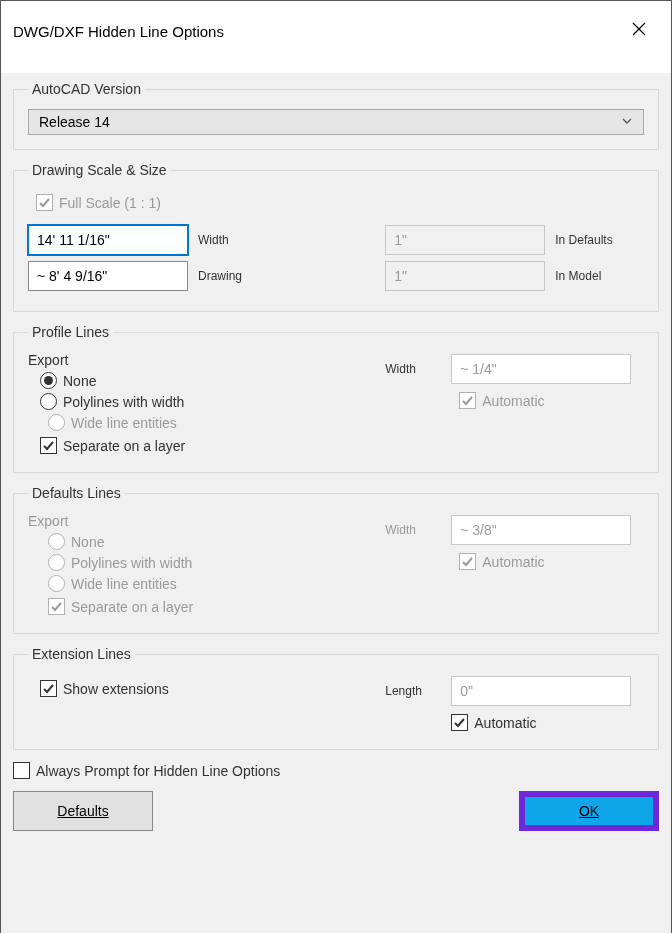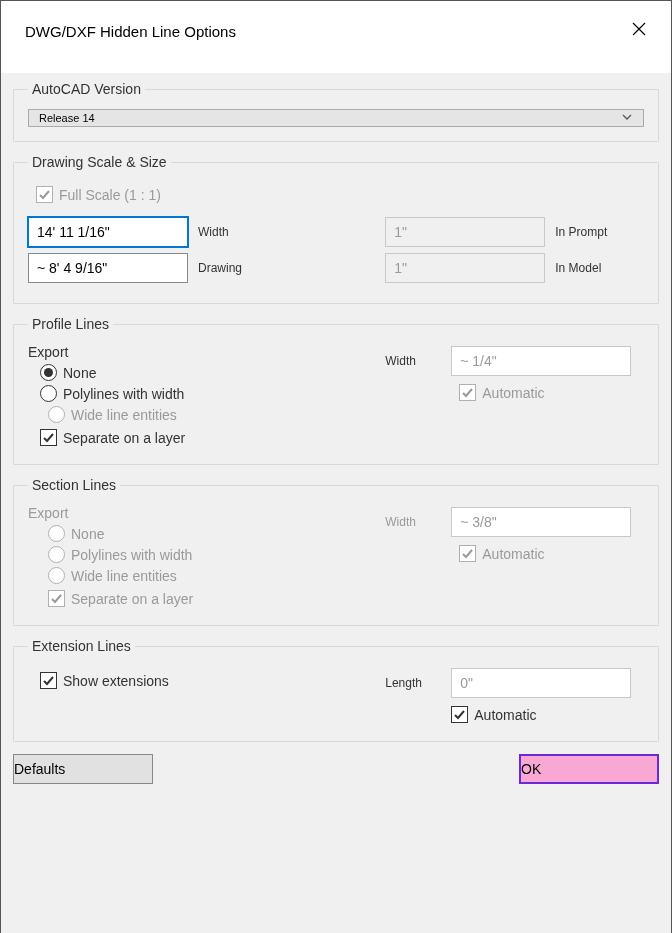--- a/index.html
+++ b/index.html
@@ -1,27 +1,27 @@
 <!DOCTYPE html>
 <html><head>
 <meta charset="utf-8">
 <style>
   * { box-sizing: border-box; font-family: "Segoe UI", Arial, sans-serif; }
   body { margin: 0; background: #fff; }
   .window { width: 672px; height: 933px; border: 1px solid #555; background: #fff; position: relative; }
-  .titlebar { height: 60px; display: flex; align-items: center; justify-content: space-between; padding: 0 12px 0 12px; margin-left: 12px; }
+  .titlebar { height: 60px; display: flex; align-items: center; justify-content: space-between; padding: 0 12px 0 12px; }
   .titlebar-title { font-size: 15px; color: #000; }
   .close-btn { width: 40px; height: 40px; display: flex; align-items: center; justify-content: center; cursor: pointer; }
   .close-btn svg { width: 14px; height: 14px; }
   .content { padding: 8px 12px 12px 12px; background: #f0f0f0; height: calc(100% - 42px); margin-top: 12px; }
   
   fieldset { border: 1px solid #d8d8d8; border-radius: 1px; margin: 0 0 12px 0; padding: 12px 14px 14px 14px; background: #f0f0f0; position: relative; }
   legend { font-size: 14px; color: #333; padding: 0 4px; }
   
-  .dropdown { width: 100%; height: 18px; border: 1px solid #aaa; background: #e5e5e5; display: flex; align-items: center; justify-content: space-between; padding: 0 10px; font-size: 11px; color: #000; cursor: pointer; }
+  .dropdown { width: 100%; height: 26px; border: 1px solid #aaa; background: #e5e5e5; display: flex; align-items: center; justify-content: space-between; padding: 0 10px; font-size: 14px; color: #000; cursor: pointer; }
   .dropdown .chev svg { width: 12px; height: 12px; }
   
   .checkbox, .radio { display: flex; align-items: center; gap: 6px; font-size: 14px; color: #333; margin: 4px 0; }
   .checkbox.disabled, .radio.disabled { color: #9a9a9a; padding-left: 8px; }
   .cb-box { width: 17px; height: 17px; border: 1px solid #333; background: #fff; display: flex; align-items: center; justify-content: center; flex-shrink: 0; }
   .disabled .cb-box { border-color: #b0b0b0; }
   .cb-box svg { width: 13px; height: 13px; display: none; }
   .checked .cb-box svg { display: block; }
   .disabled.checked .cb-box svg path { stroke: #9a9a9a; }
   
@@ -44,22 +44,22 @@
   .sub-heading { font-size: 14px; color: #333; margin-bottom: 4px; }
   .sub-heading.disabled { color: #9a9a9a; }
   .radio-group { margin-left: 12px; }
   
   .right-row { display: flex; align-items: center; gap: 10px; margin: 2px 0 8px 0; }
   .right-row .lbl { min-width: 56px; }
   .right-row .input-text { width: 180px; }
   
   .bottom-area { margin-top: 4px; }
   .button-row { display: flex; gap: 10px; margin-top: 12px; }
-  .btn { height: 30px; min-width: 140px; border: 1px solid #888; background: #e1e1e1; font-size: 14px; color: #000; cursor: pointer; display: flex; align-items: center; justify-content: flex-start; }
-  .btn.primary { border: 2px solid #6d28d9; background: #f9a8d4; }
+  .btn { height: 40px; min-width: 140px; border: 1px solid #888; background: #e1e1e1; font-size: 14px; color: #000; cursor: pointer; display: flex; align-items: center; justify-content: center; text-decoration: underline; }
+  .btn.primary { border: 6px solid #6d28d9; background: #0ea5e9; }
   .spacer { flex: 1; }
 </style>
 </head>
 <body>
 
 <div class="window">
   <div class="titlebar">
     <span class="titlebar-title">DWG/DXF Hidden Line Options</span>
     <div class="close-btn">
       <span>
@@ -101,21 +101,21 @@
             <span class="lbl">Width</span>
           </div>
           <div class="row">
             <input class="input-text" value="~ 8' 4 9/16&quot;" style="">
             <span class="lbl">Drawing</span>
           </div>
         </div>
         <div class="col-right">
           <div class="row">
             <input class="input-text disabled" disabled="" value="1&quot;" style="">
-            <span class="lbl">In Prompt</span>
+            <span class="lbl">In Defaults</span>
           </div>
           <div class="row">
             <input class="input-text disabled" disabled="" value="1&quot;" style="">
             <span class="lbl">In Model</span>
           </div>
         </div>
       </div>
     </fieldset>
 
     <fieldset>
@@ -159,21 +159,21 @@
                   <path d="M2 7 L5 10 L11 3" stroke="#333" stroke-width="2" fill="none"></path>
                 </svg>
               </span>
             <span>Automatic</span>
           </div>
         </div>
       </div>
     </fieldset>
 
     <fieldset>
-      <legend>Section Lines</legend>
+      <legend>Defaults Lines</legend>
       <div class="two-col">
         <div class="col-left">
           <div class="sub-heading disabled">Export</div>
           <div class="radio-group">
             <div class="radio disabled">
               <span class="rd-circle"></span>
               <span>None</span>
             </div>
             <div class="radio disabled">
               <span class="rd-circle"></span>
@@ -234,20 +234,24 @@
                   <path d="M2 7 L5 10 L11 3" stroke="#333" stroke-width="2" fill="none"></path>
                 </svg>
               </span>
             <span>Automatic</span>
           </div>
         </div>
       </div>
     </fieldset>
 
     <div class="bottom-area">
+      <div class="checkbox">
+        <span class="cb-box"></span>
+        <span>Always Prompt for Hidden Line Options</span>
+      </div>
 
       <div class="button-row">
         <div class="btn">
             <span>Defaults</span>
           </div>
         <div class="spacer"></div>
         <div class="btn primary">
             <span>OK</span>
           </div>
       </div>

